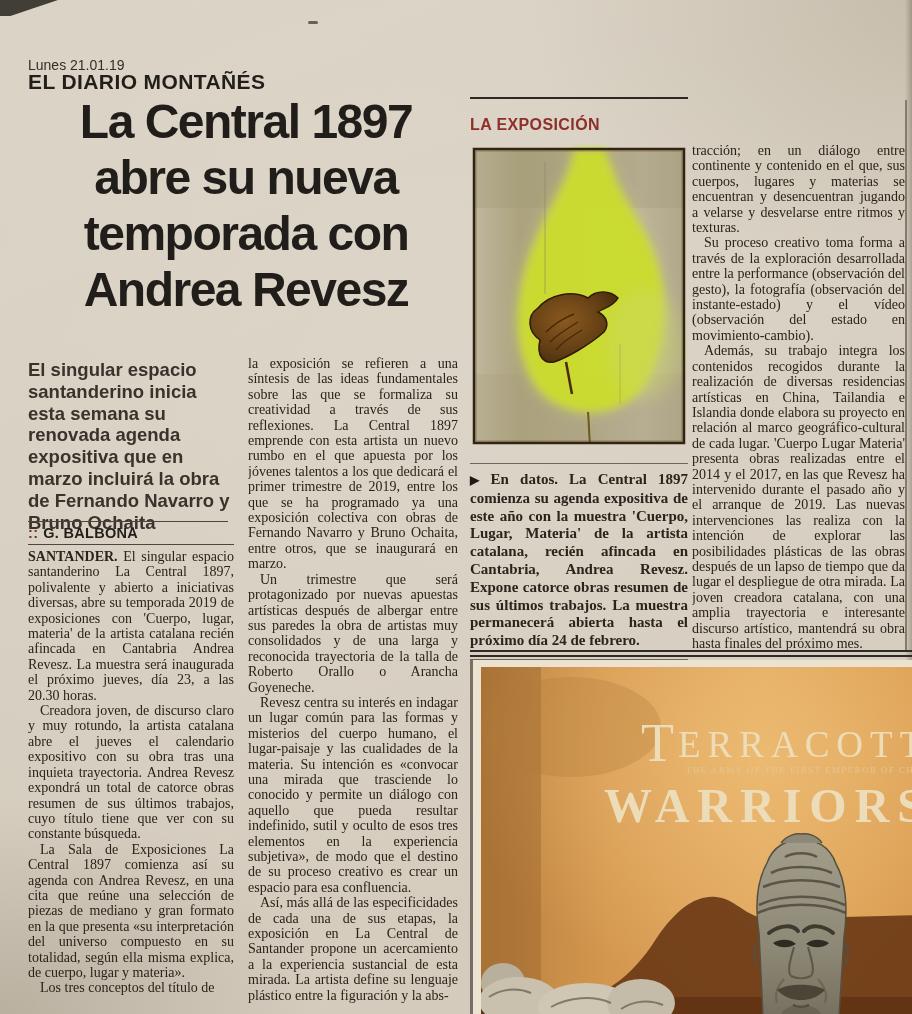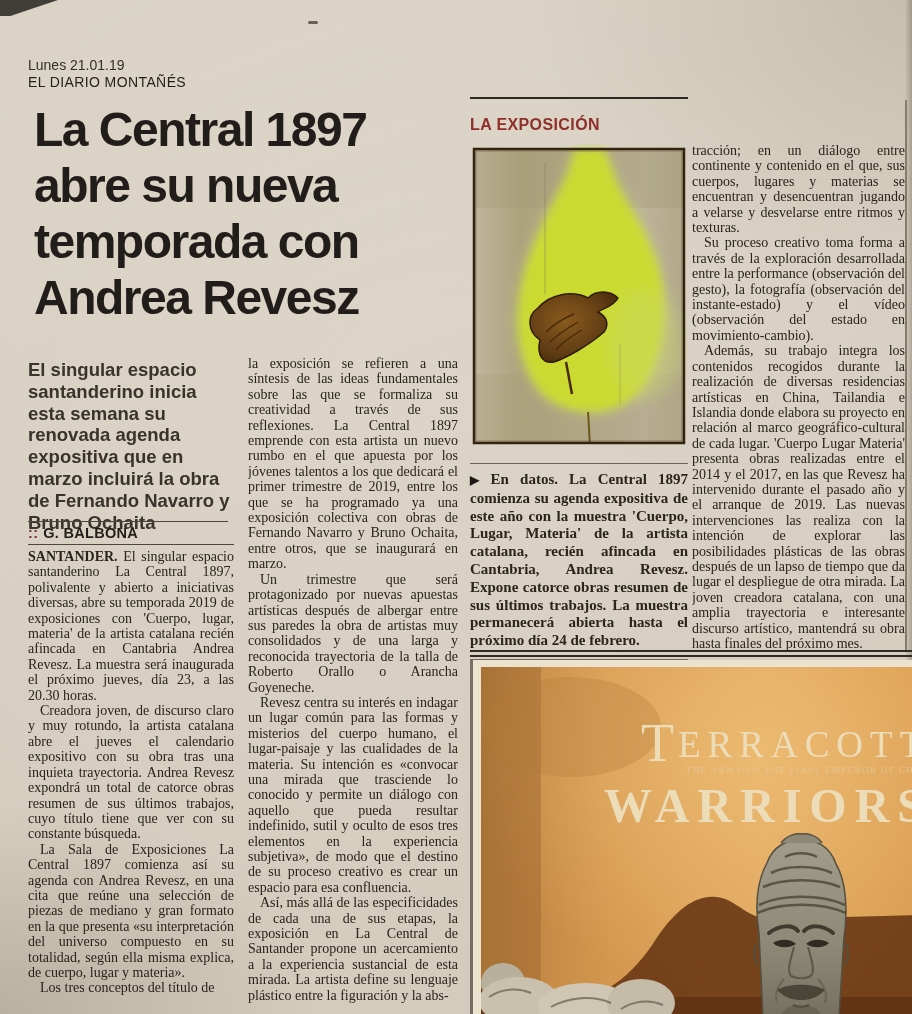--- a/index.html
+++ b/index.html
@@ -14,24 +14,24 @@
   }
   .abs{position:absolute;}
   .corner-speck{left:0;top:0;width:58px;height:16px;background:#26231f;
     clip-path:polygon(0 0,100% 0,55% 55%,18% 100%,0 100%);opacity:.85;}
   .speck2{left:308px;top:21px;width:10px;height:3px;background:#4a443c;border-radius:2px;opacity:.8;}
   .right-edge{right:0;top:0;width:7px;height:1014px;background:linear-gradient(90deg,rgba(0,0,0,0),rgba(70,60,45,.30));}
   .vrule-right{left:905px;top:100px;width:2px;height:552px;background:#847b6b;}
 
   .paper-head{left:28px;top:30px;font-family:"Liberation Sans",sans-serif;margin-top:28px;}
   .date{font-size:14px;color:#332e28;line-height:15px;}
-  .masthead{font-size:14px;font-weight:400;letter-spacing:.4px;color:#221e1a;line-height:18px;}
-
-  .headline{left:26px;top:94px;width:440px;margin:8px;font-family:"Liberation Sans",sans-serif;
-    font-weight:700;font-size:48px;line-height:56px;letter-spacing:-1.5px;color:#211d1a;}
+  .masthead{font-size:21px;font-weight:700;letter-spacing:.4px;color:#221e1a;line-height:18px;}
+
+  .headline{left:26px;top:94px;width:440px;margin:0;font-family:"Liberation Sans",sans-serif;
+    font-weight:700;font-size:48px;line-height:56px;letter-spacing:-1.5px;color:#211d1a;text-align:center;}
   .standfirst{left:28px;top:359px;width:208px;font-family:"Liberation Sans",sans-serif;
     font-weight:700;font-size:18.5px;line-height:21.8px;color:#39332c;}
 
   .rule{background:#4d463c;height:1px;}
   .rule-a{left:28px;top:521px;width:200px;}
   .byline{left:28px;top:525px;font-family:"Liberation Sans",sans-serif;font-size:14.5px;font-weight:700;color:#221e1a;letter-spacing:.3px;}
   .byline .mark{color:#7c2e27;margin-right:5px;}
   .rule-b{left:28px;top:544px;width:206px;}
 
   .bodycol{font-size:14px;line-height:15.4px;text-align:justify;overflow:hidden;color:#29231b;}

